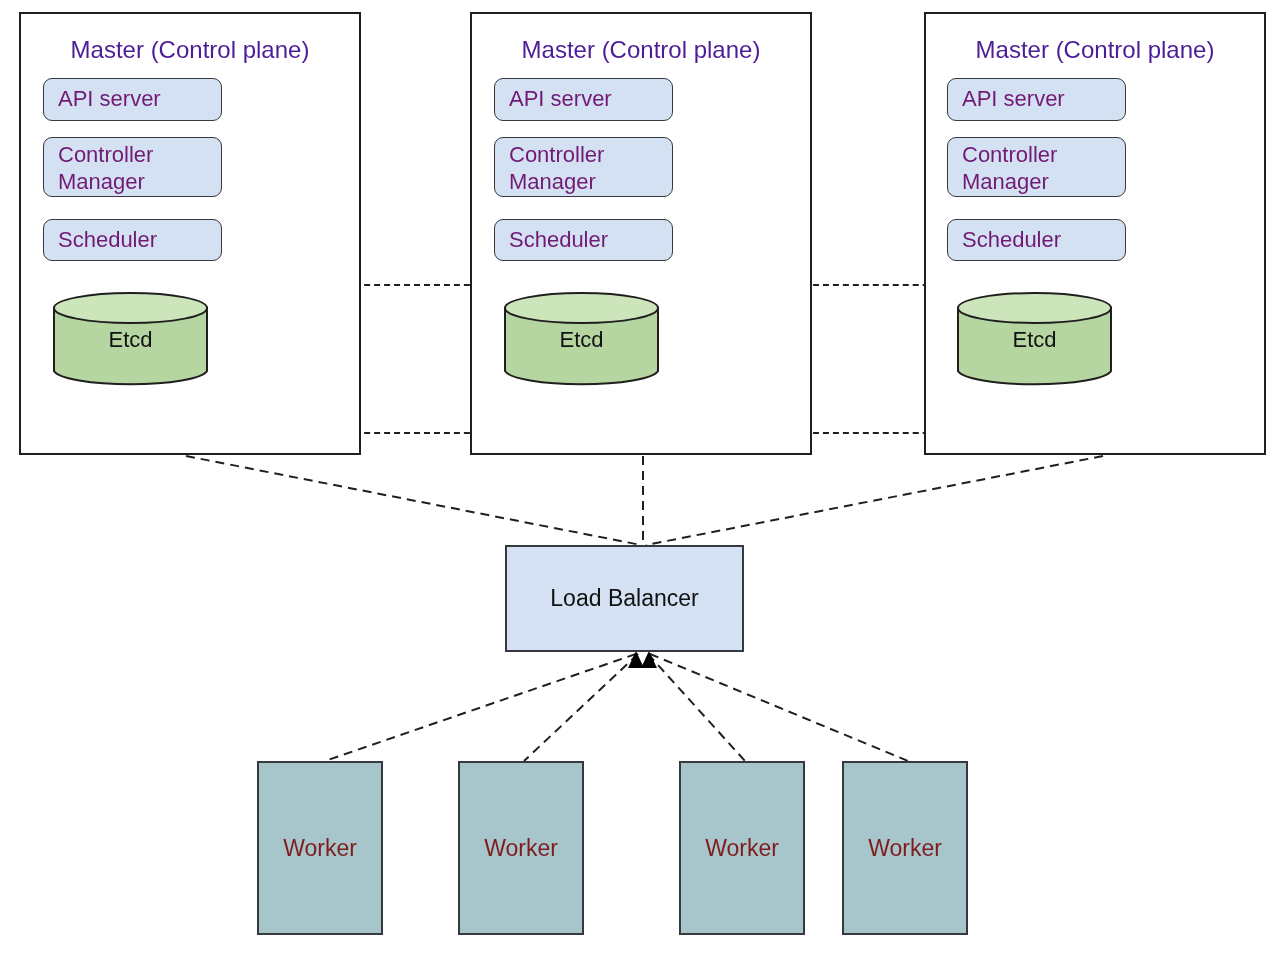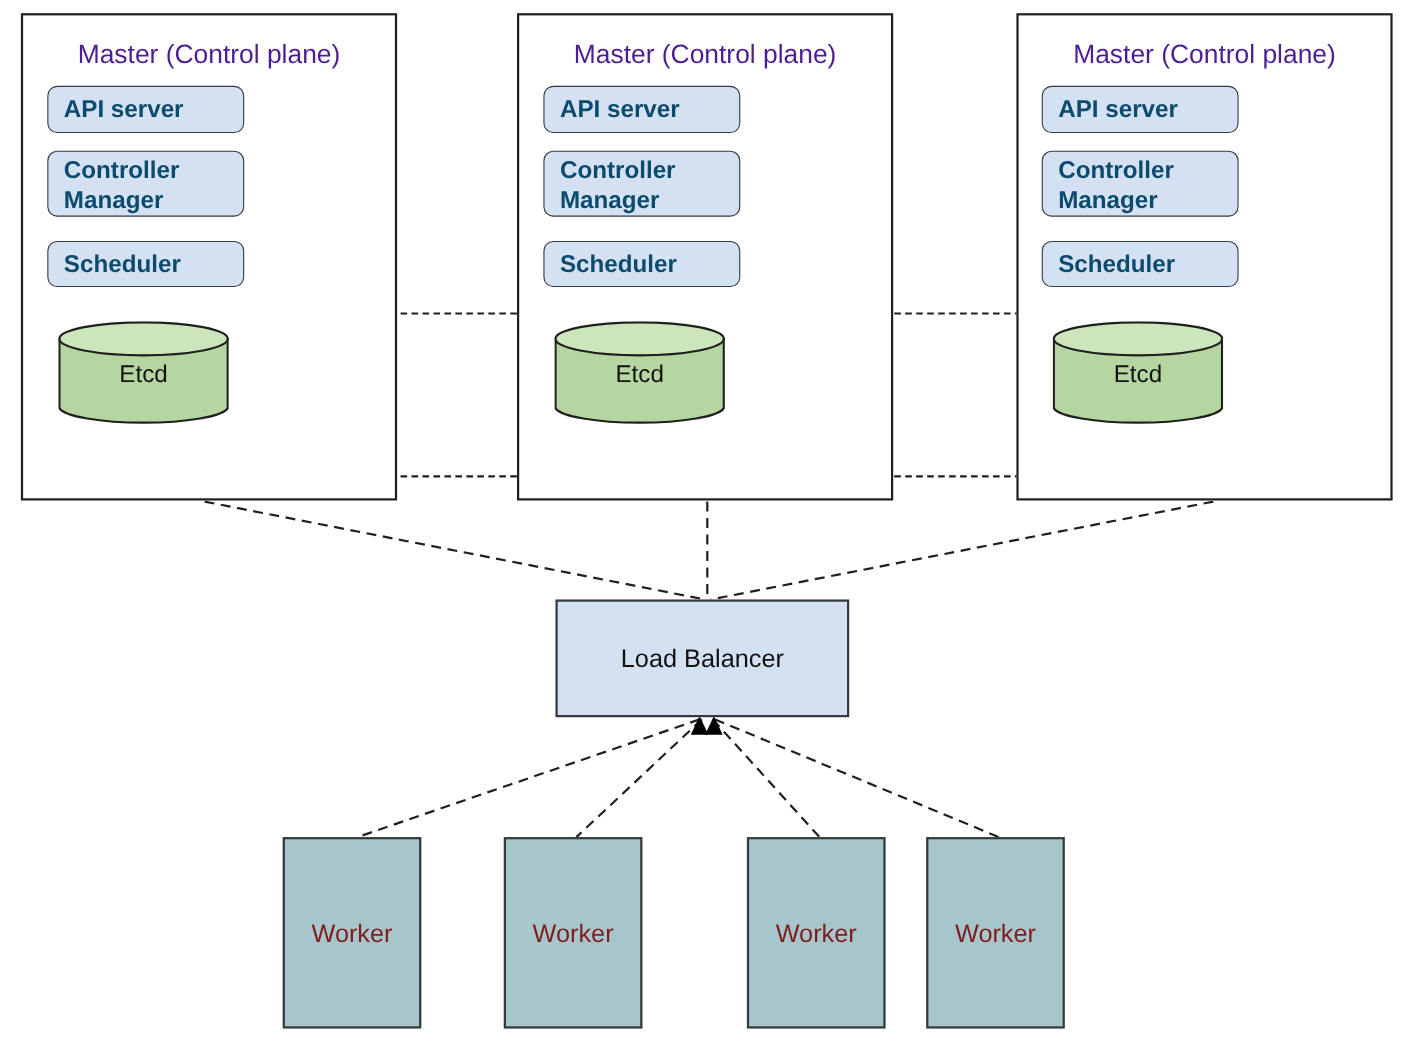--- a/index.html
+++ b/index.html
@@ -44,23 +44,22 @@
   .comp-box {
     position: absolute;
     box-sizing: border-box;
     border: 1.6px solid #36393d;
     background: #d4e1f2;
     border-radius: 9px;
     display: flex;
     align-items: center;
     padding-left: 14px;
     font-size: 22px;
-    color: #0c4a6e;
+    color: #701a75;
     line-height: 1.22;
-    font-weight: bold;
   }
   .comp-box.two-line {
     align-items: flex-end;
   }
   .etcd-wrap {
     position: absolute;
   }
   .etcd-label {
     position: absolute;
     left: 0;
@@ -191,21 +190,21 @@
     <span>Scheduler</span>
   </div>
   <div class="etcd-wrap" style="left:957px; top:292px; width:155px; height:95px;">
     <svg width="155" height="95" viewBox="0 0 155 95">
       <path d="M1,16 L1,79 A77,15 0 0 0 154,79 L154,16 Z" fill="#b5d6a0" stroke="#1f1f1f" stroke-width="2"></path>
       <ellipse cx="77.5" cy="16" rx="76.5" ry="15" fill="#cde5bb" stroke="#1f1f1f" stroke-width="2"></ellipse>
     </svg>
     <div class="etcd-label">Etcd</div>
   </div>
 
-  <div class="lb-box" style="left:505px; top:545px; width:267px; height:107px;">
+  <div class="lb-box" style="left:505px; top:545px; width:239px; height:107px;">
     <span>Load Balancer</span>
   </div>
 
   <div class="worker-box" style="left:257px; top:761px; width:126px; height:174px;">
     <span>Worker</span>
   </div>
   <div class="worker-box" style="left:458px; top:761px; width:126px; height:174px;">
     <span>Worker</span>
   </div>
   <div class="worker-box" style="left:679px; top:761px; width:126px; height:174px;">

